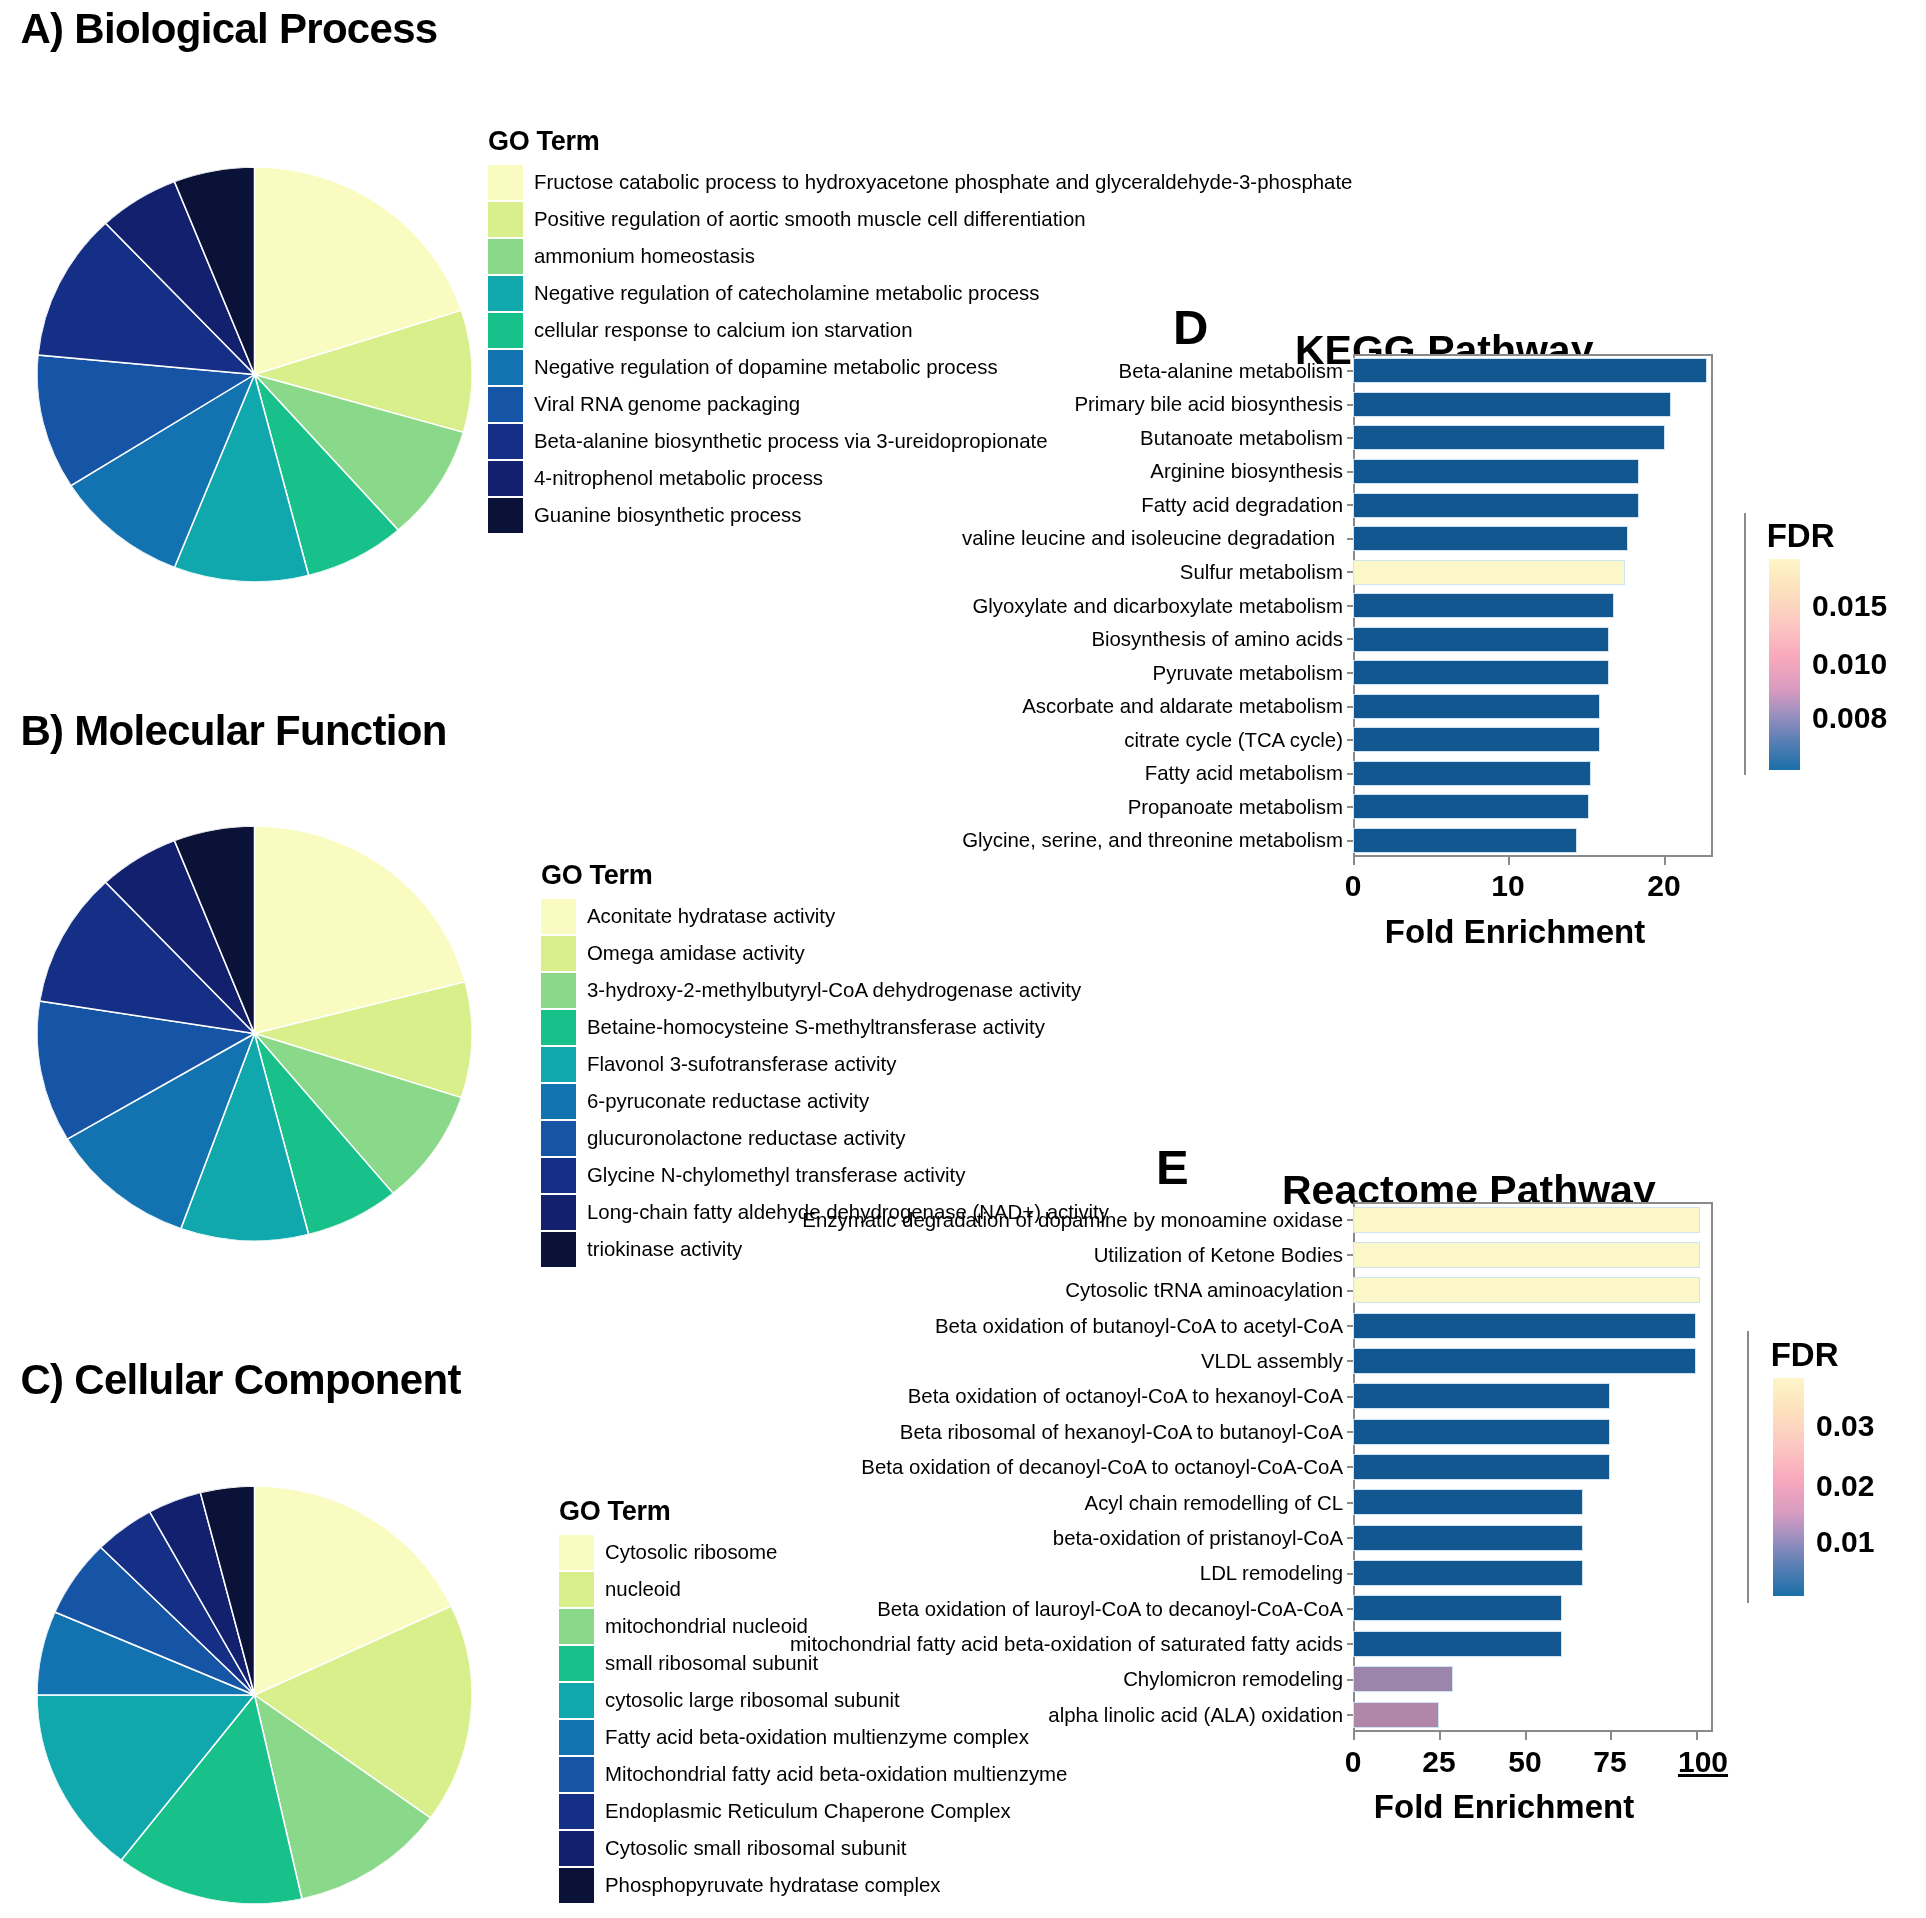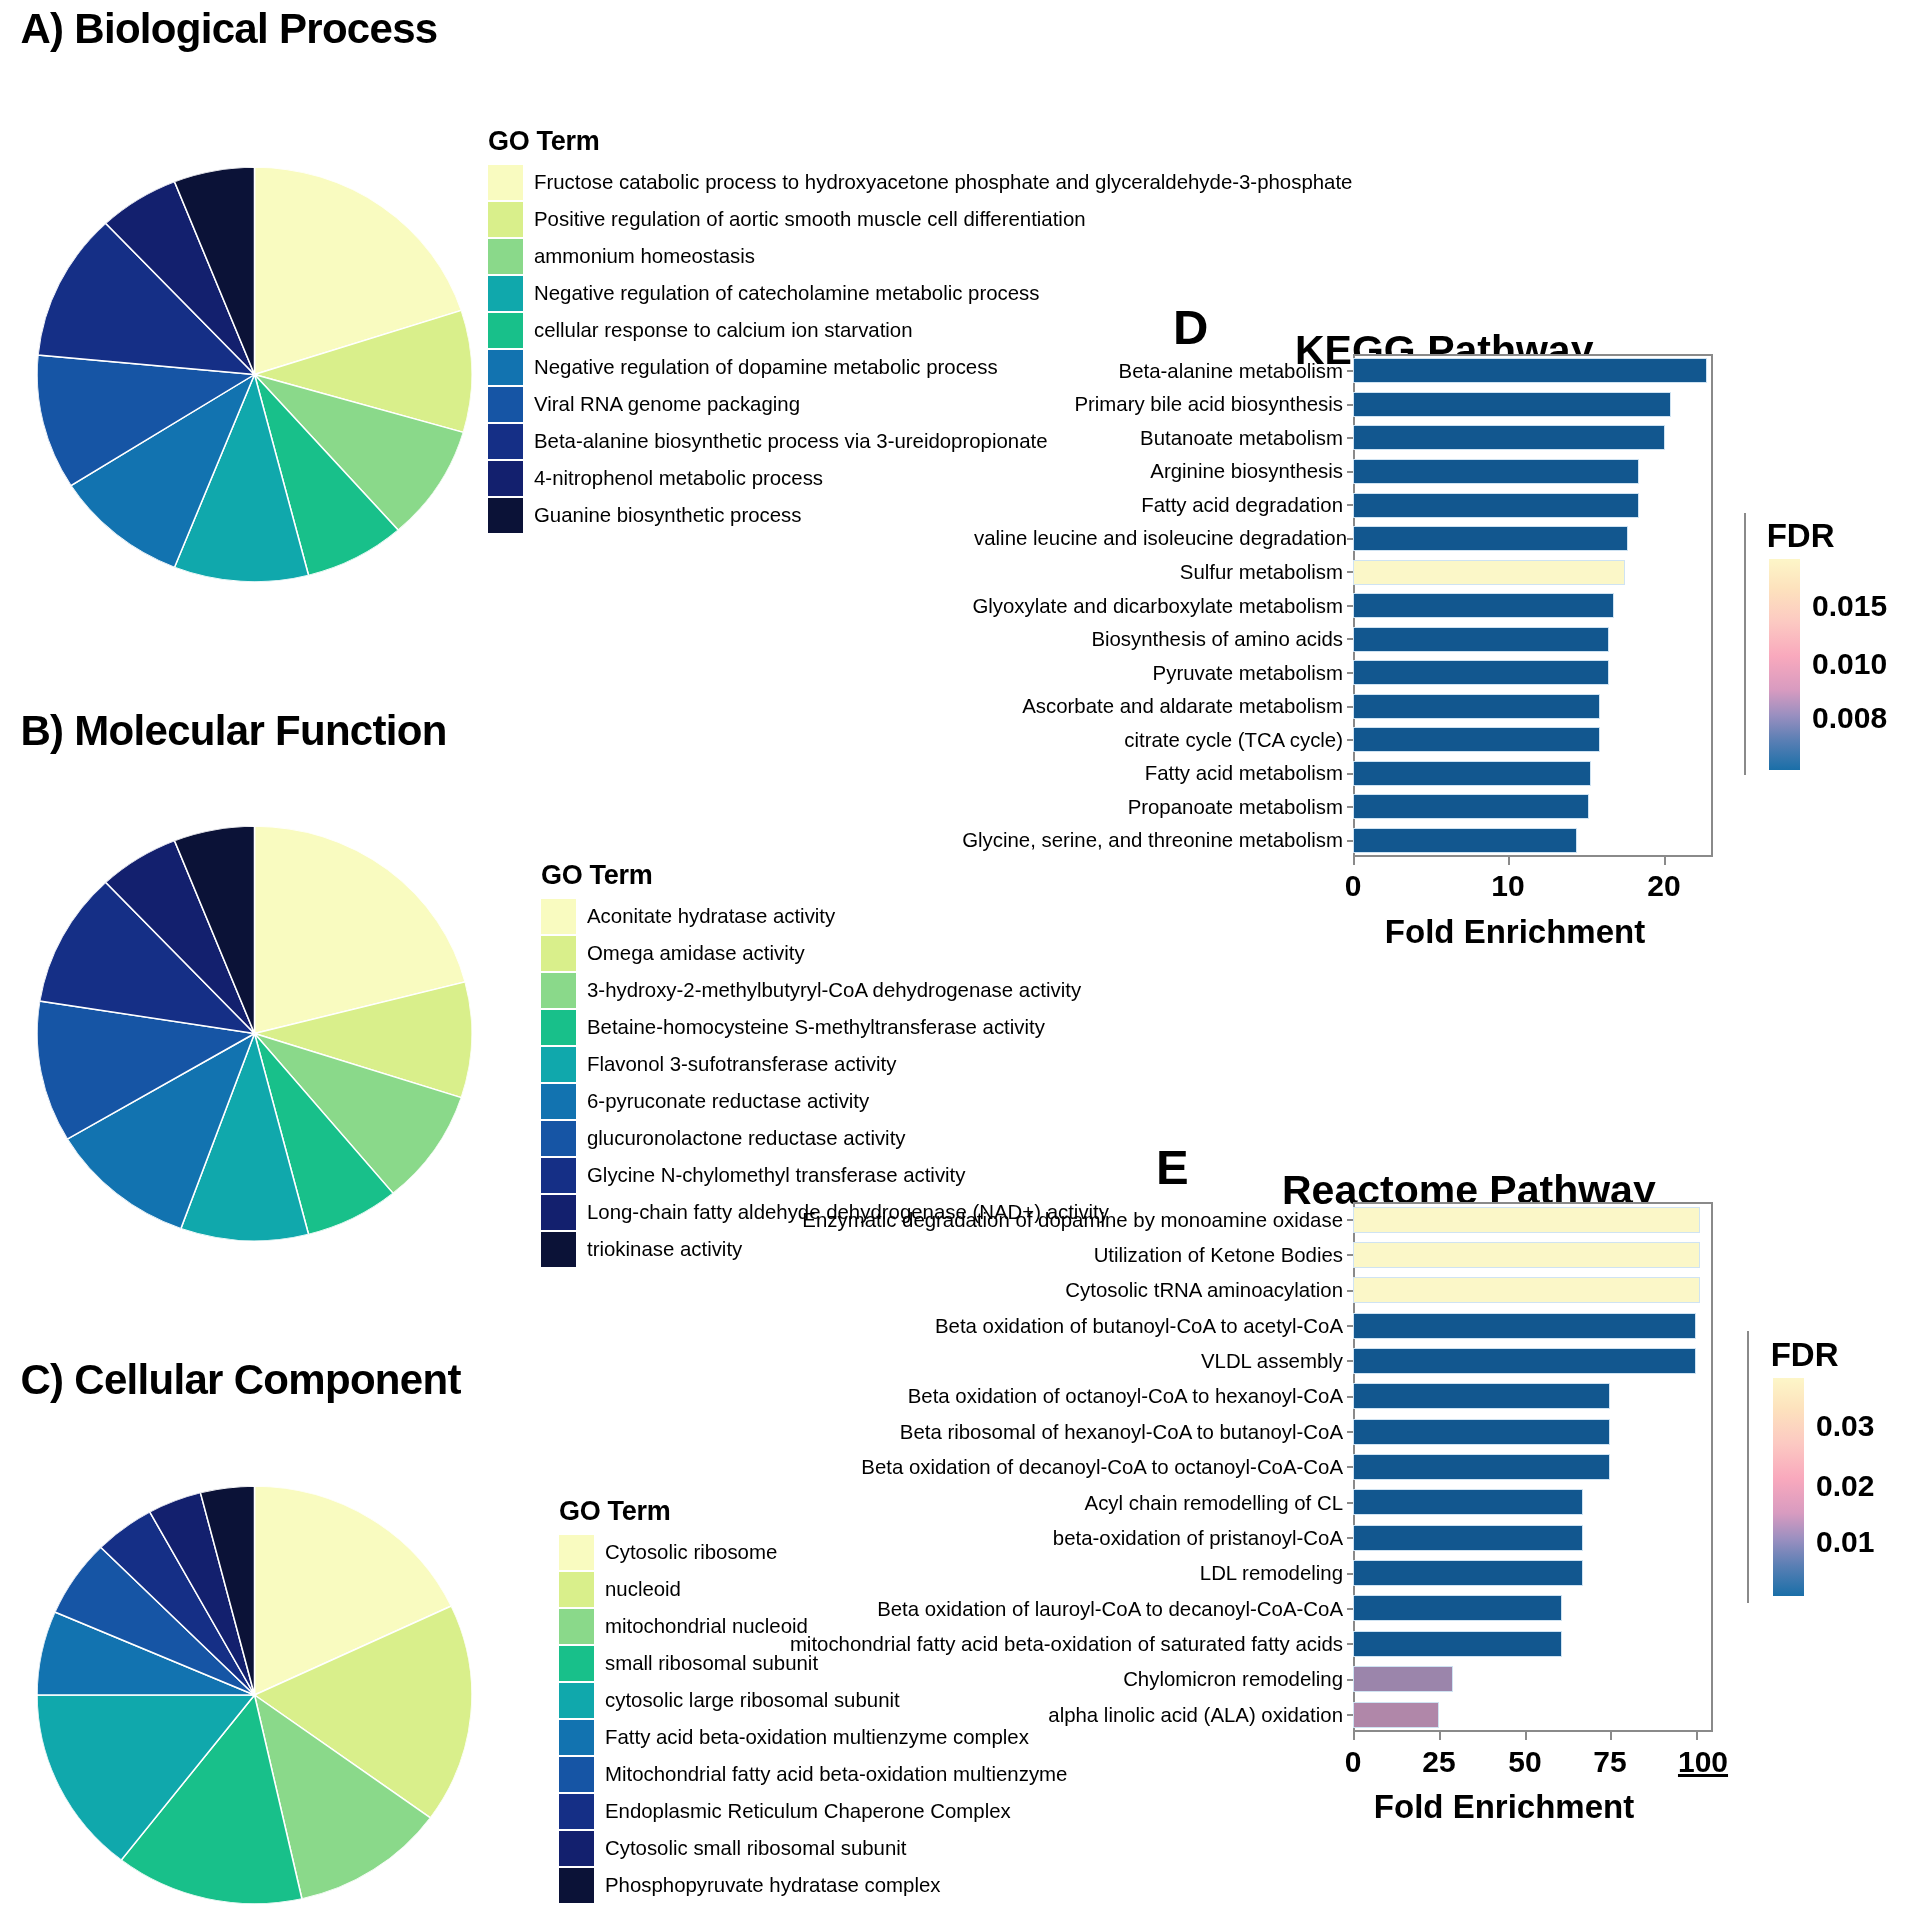--- a/index.html
+++ b/index.html
@@ -272,21 +272,21 @@
     <div class="cat-label" style="right:370px;top:117px;">Arginine biosynthesis</div>
     <div class="tick-mark" style="left:368px;top:117px;width:6.1px;height:2px;"></div>
     <div class="bar-row" style="left:374px;top:139px;width:360px;height:25px;">
       <div class="bar" style="width:286px;background:#12578f;"></div>
     </div>
     <div class="cat-label" style="right:370px;top:151px;">Fatty acid degradation</div>
     <div class="tick-mark" style="left:368px;top:150px;width:6.1px;height:2px;"></div>
     <div class="bar-row" style="left:374px;top:172px;width:360px;height:25px;">
       <div class="bar" style="width:275px;background:#12578f;"></div>
     </div>
-    <div class="cat-label" style="right:366px;top:184px;">valine leucine and isoleucine degradation</div>
+    <div class="cat-label" style="right:378px;top:184px;">valine leucine and isoleucine degradation</div>
     <div class="tick-mark" style="left:368px;top:184px;width:6.1px;height:2px;"></div>
     <div class="bar-row" style="left:374px;top:206px;width:360px;height:25px;">
       <div class="bar" style="width:272px;background:#fbf7c8;"></div>
     </div>
     <div class="cat-label" style="right:370px;top:218px;">Sulfur metabolism</div>
     <div class="tick-mark" style="left:368px;top:217px;width:6.1px;height:2px;"></div>
     <div class="bar-row" style="left:374px;top:239px;width:360px;height:25px;">
       <div class="bar" style="width:261px;background:#12578f;"></div>
     </div>
     <div class="cat-label" style="right:370px;top:252px;">Glyoxylate and dicarboxylate metabolism</div>

